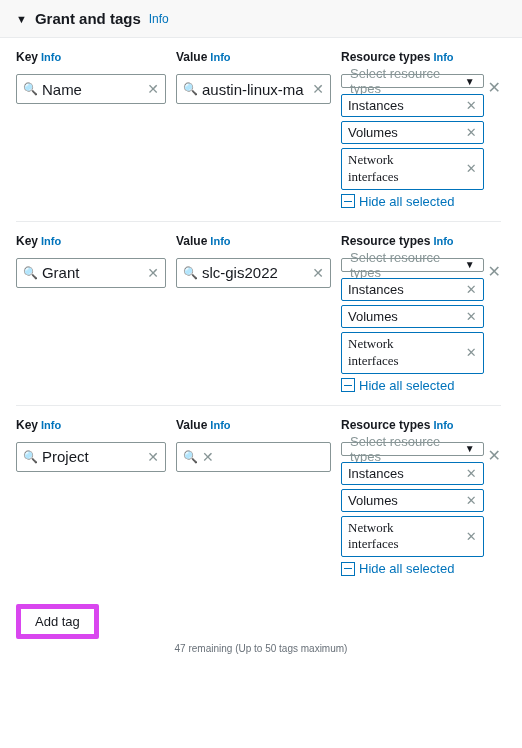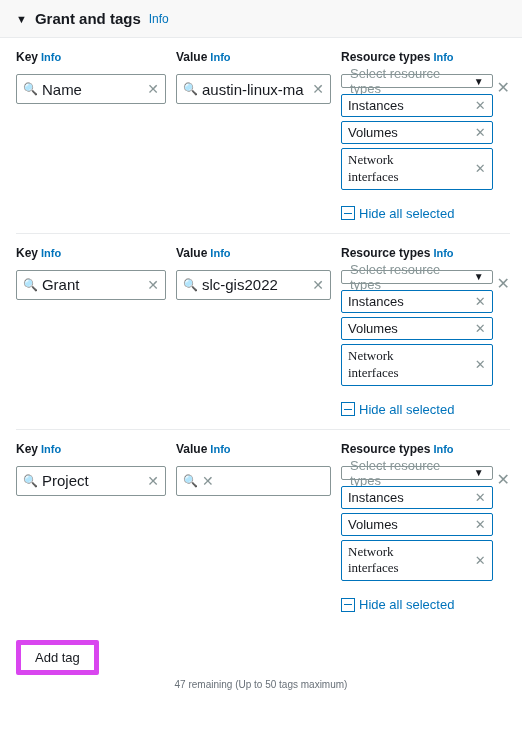--- a/index.html
+++ b/index.html
@@ -33,21 +33,21 @@
       text-decoration: none;
       cursor: pointer;
     }
 
     .chevron {
       color: #16191f;
       font-size: 11px;
     }
 
     .tag-rows-container {
-      padding: 12px 12px 0 16px;
+      padding: 12px 21px 0 16px;
     }
 
     .tag-row {
       border-bottom: 1px solid #e9ebed;
       padding-bottom: 12px;
       margin-bottom: 12px;
     }
 
     .tag-row:last-child {
       border-bottom: none;
@@ -173,21 +173,21 @@
       color: #879596;
       font-size: 13px;
       padding: 0;
       line-height: 1;
     }
 
     .hide-all-link {
       display: flex;
       align-items: center;
       gap: 4px;
-      margin-top: 16px;
+      margin-top: 4px;
       cursor: pointer;
     }
 
     .hide-all-link span {
       color: #0073bb;
       font-size: 13px;
     }
 
     .hide-icon {
       width: 14px;

